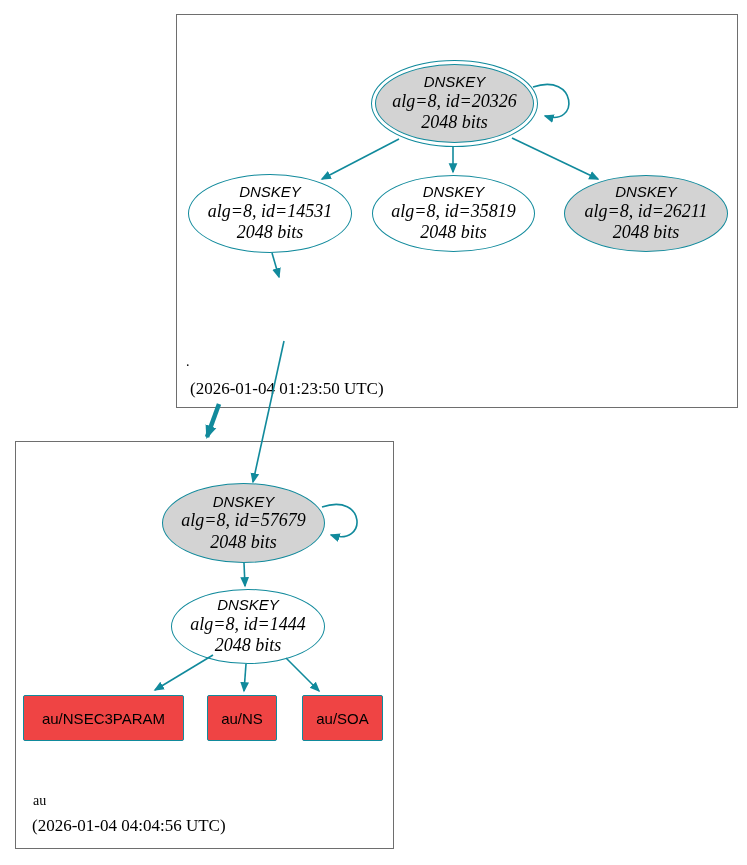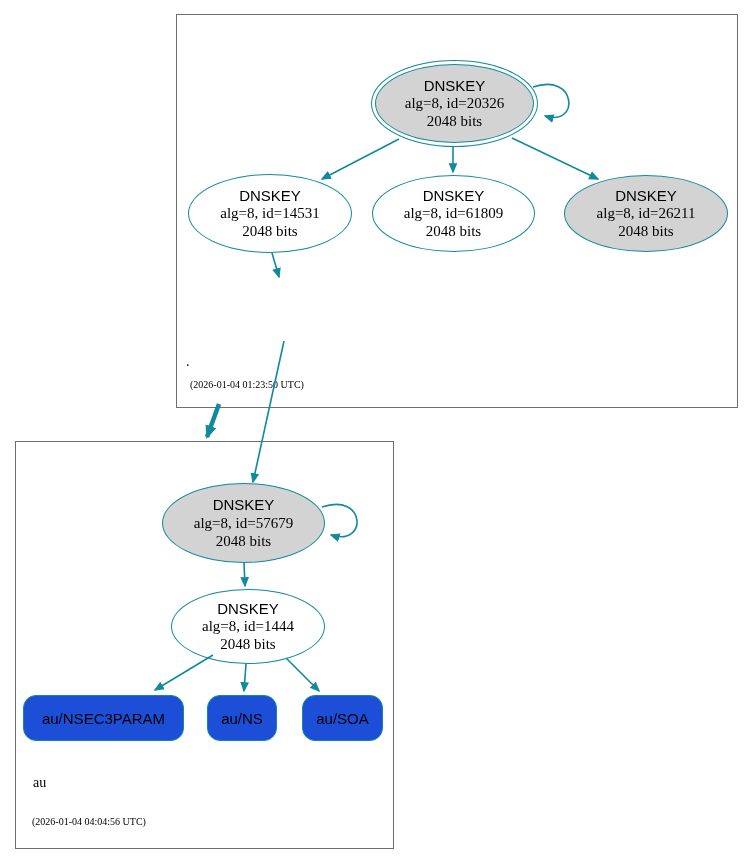--- a/index.html
+++ b/index.html
@@ -16,68 +16,68 @@
     position:absolute; border:1.6px solid var(--edge); border-radius:50%;
     background:#fff; display:flex; flex-direction:column;
     align-items:center; justify-content:center; text-align:center;
   }
   .node.gray { background:var(--gray-fill); }
   .node.double { background:#fff; }
   .node.double::before {
     content:""; position:absolute; inset:3px; border:1.6px solid var(--edge);
     border-radius:50%; background:var(--gray-fill);
   }
-  .node span { position:relative; z-index:1; }
+  .node span { position:relative; z-index:1;font-style:italic; }
   .node-title {
     font-family:"Liberation Sans", sans-serif; font-size:15px; line-height:1.15;
   }
   .node-sub {
-    font-family:"Liberation Serif", serif; font-size:15px; line-height:1.2;
+    font-family:"Liberation Serif", serif; font-size:18px; line-height:1.2;
   }
   .rrset {
-    position:absolute; border:1.6px solid var(--edge); border-radius:13px;
-    background:#1d4ed8; display:flex; align-items:center; justify-content:center;
+    position:absolute; border:1.6px solid var(--edge); border-radius:2px;
+    background:#ef4444; display:flex; align-items:center; justify-content:center;
     font-family:"Liberation Sans", sans-serif; font-size:15px;
   }
   .zone-name { position:absolute; font-size:14px; }
-  .zone-ts { position:absolute; font-size:10px; }
+  .zone-ts { position:absolute; font-size:17px; }
   svg.edges { position:absolute; left:0; top:0; pointer-events:none; }
   svg.edges path.edge { stroke:var(--edge); fill:none; stroke-width:1.6; }
   svg.edges path.edge.thick { stroke-width:4.5; }
   svg.edges marker path { fill:var(--edge); stroke:none; }
 </style>
 </head>
 <body>
 
 <div class="canvas">
 
   <div class="cluster" style="left:176px; top:14px; width:562px; height:394px;"></div>
   <div class="cluster" style="left:15px; top:441px; width:379px; height:408px;"></div>
 
   <div class="zone-name" style="left:186px; top:354px;">.</div>
   <div class="zone-ts" style="left:190px; top:379px;">(2026-01-04 01:23:50 UTC)</div>
 
-  <div class="zone-name" style="left:33px; top:775px;">au</div>
+  <div class="zone-name" style="left:33px; top:793px;">au</div>
   <div class="zone-ts" style="left:32px; top:816px;">(2026-01-04 04:04:56 UTC)</div>
 
   <div class="node double" style="left:371px; top:60px; width:167px; height:87px;">
     <span class="node-title">DNSKEY</span>
     <span class="node-sub">alg=8, id=20326</span>
     <span class="node-sub">2048 bits</span>
   </div>
 
   <div class="node" style="left:188px; top:174px; width:164px; height:79px;">
     <span class="node-title">DNSKEY</span>
     <span class="node-sub">alg=8, id=14531</span>
     <span class="node-sub">2048 bits</span>
   </div>
 
   <div class="node" style="left:372px; top:175px; width:163px; height:77px;">
     <span class="node-title">DNSKEY</span>
-    <span class="node-sub">alg=8, id=61809</span>
+    <span class="node-sub">alg=8, id=35819</span>
     <span class="node-sub">2048 bits</span>
   </div>
 
   <div class="node gray" style="left:564px; top:175px; width:164px; height:77px;">
     <span class="node-title">DNSKEY</span>
     <span class="node-sub">alg=8, id=26211</span>
     <span class="node-sub">2048 bits</span>
   </div>
 
 

